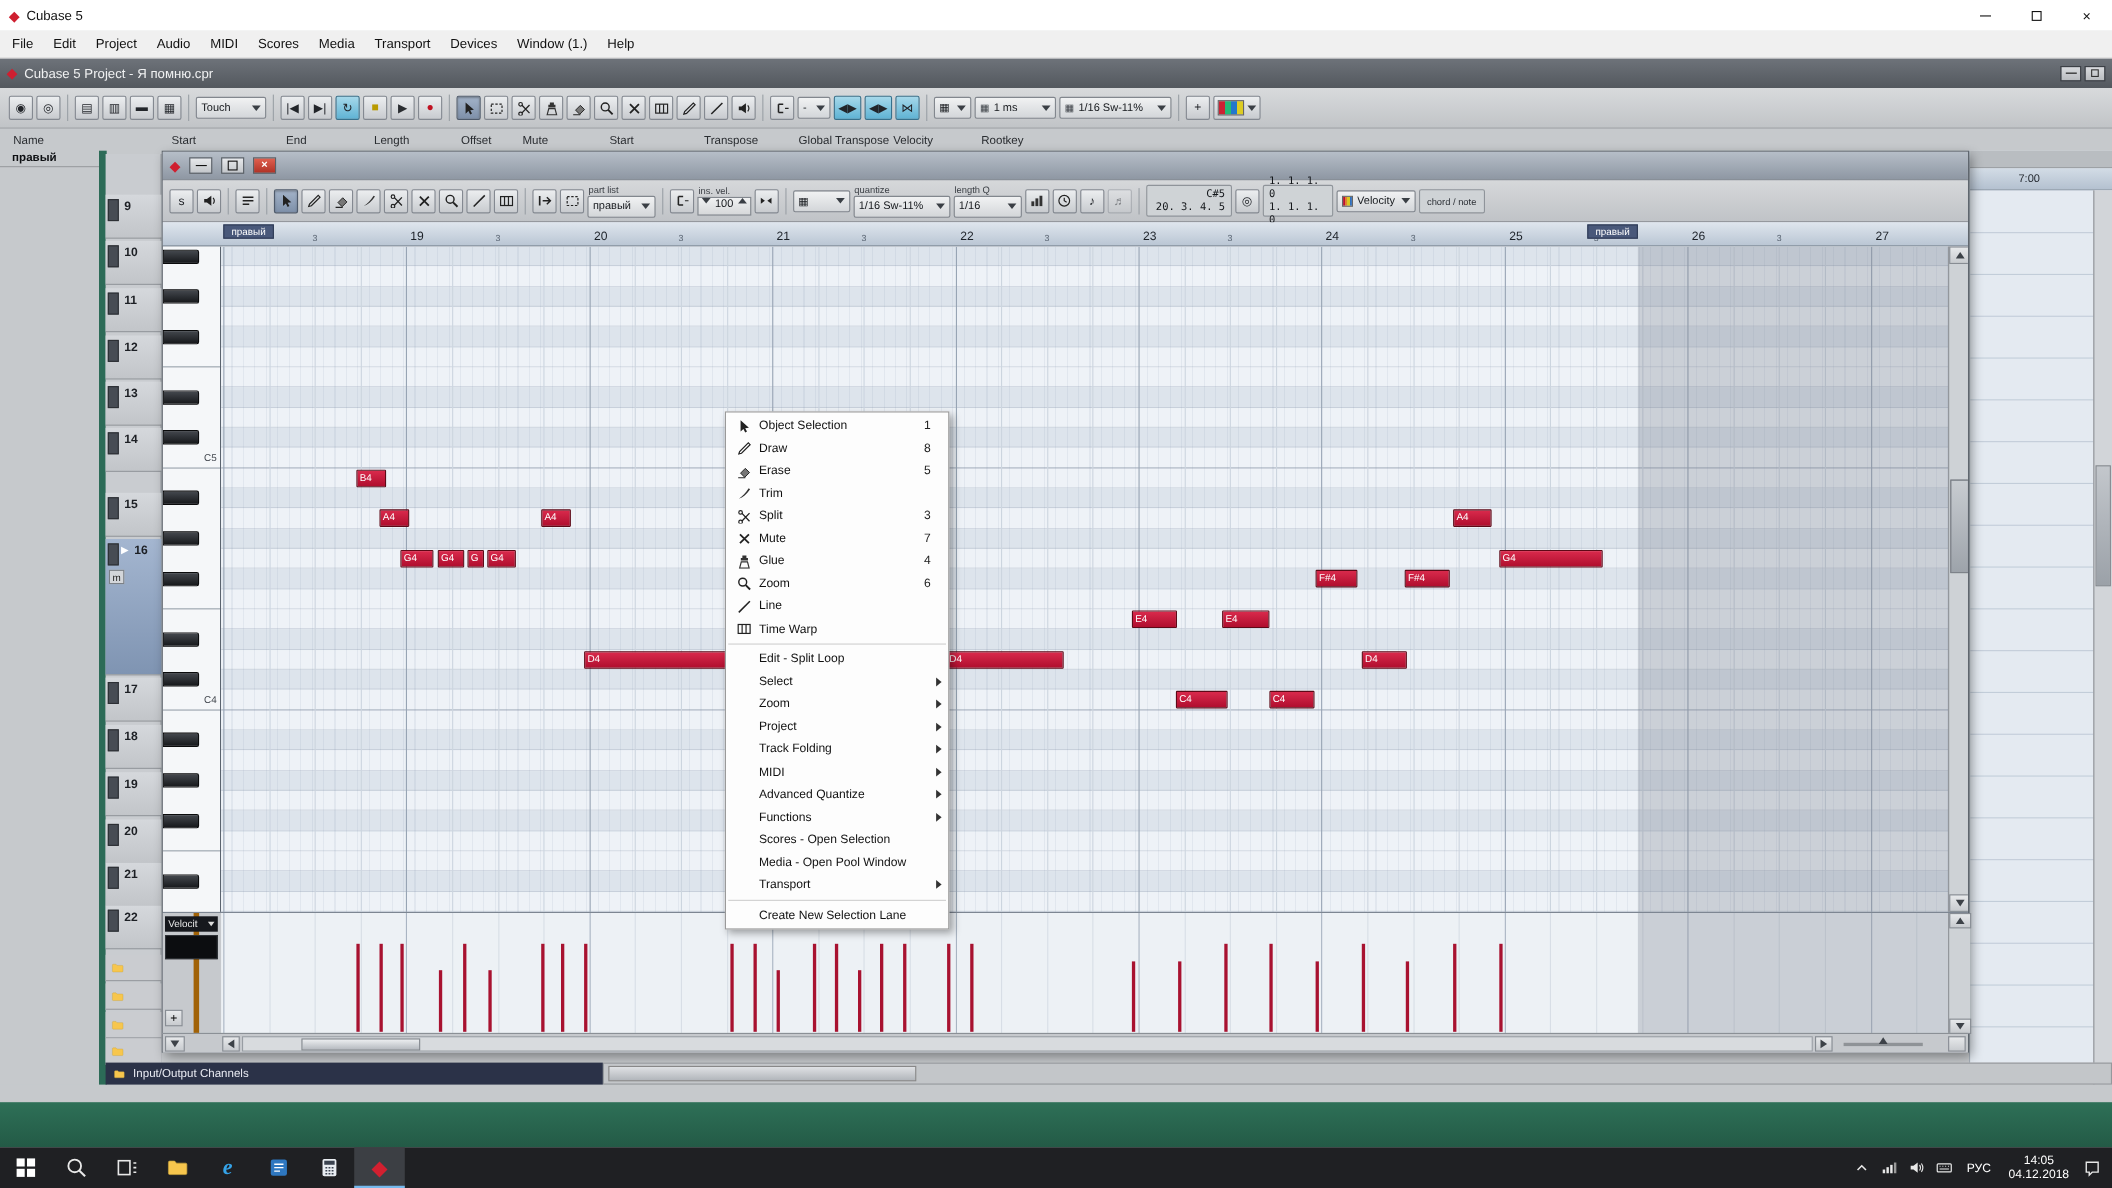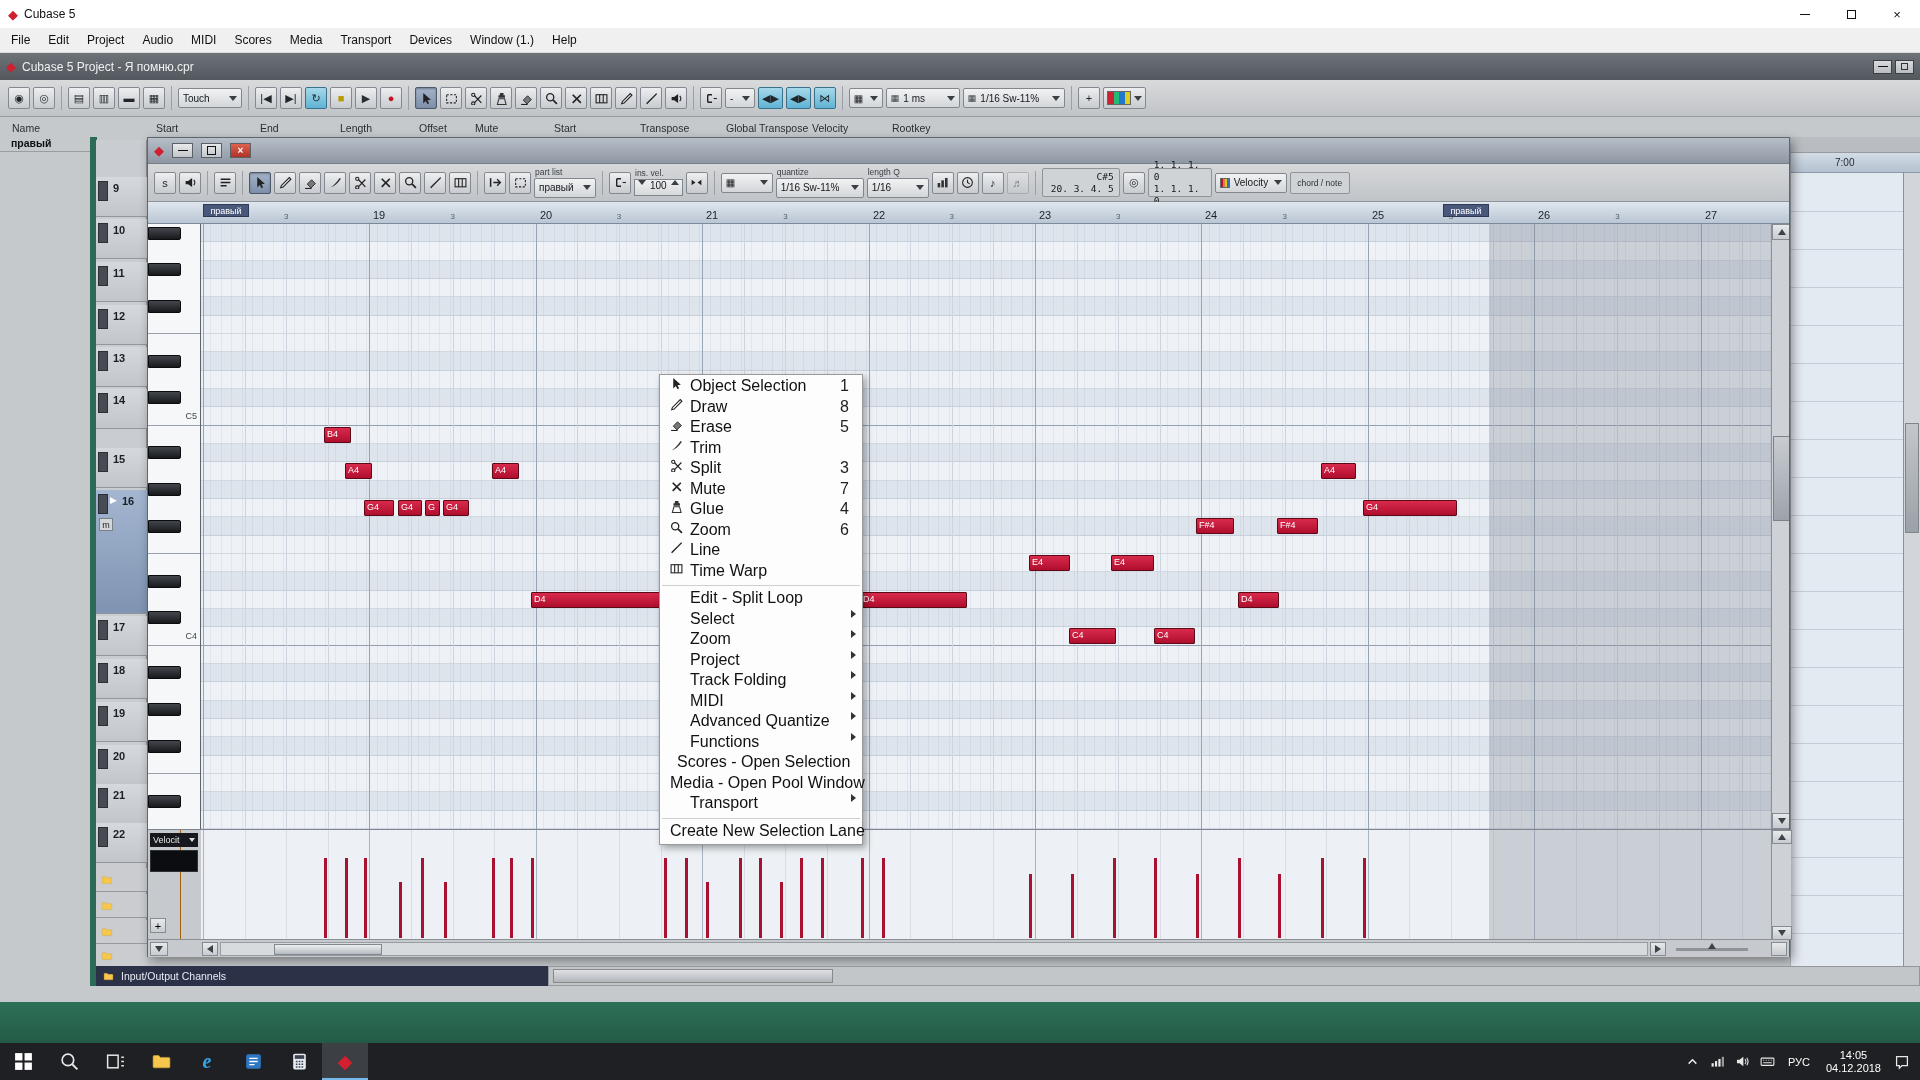--- a/index.html
+++ b/index.html
@@ -85,34 +85,34 @@
 .grayout{position:absolute;top:0;left:1288px;width:282px;height:100%;background:rgba(122,130,143,.30)}
 .note{position:absolute;height:16px;background:linear-gradient(#d92a4c,#b00e2e);border:1px solid #5e0917;color:#fff;font-size:9px;line-height:13px;padding-left:2px;overflow:hidden;border-radius:1px;white-space:nowrap}
 #ke-vscroll{position:absolute;left:1623px;top:0;width:20px;height:605px;background:#ced2d6;border-left:1px solid #8d9196}
 .sq{background:linear-gradient(#e7e9eb,#c8cbcf);border:1px solid #878c93;display:flex;align-items:center;justify-content:center}
 .triU{width:0;height:0;border-left:4px solid transparent;border-right:4px solid transparent;border-bottom:6px solid #3d4248}
 .triD{width:0;height:0;border-left:4px solid transparent;border-right:4px solid transparent;border-top:6px solid #3d4248}
 .triL{width:0;height:0;border-top:4px solid transparent;border-bottom:4px solid transparent;border-right:6px solid #3d4248}
 .triR{width:0;height:0;border-top:4px solid transparent;border-bottom:4px solid transparent;border-left:6px solid #3d4248}
 #ke-vthumb{position:absolute;left:1px;top:212px;width:17px;height:85px;background:linear-gradient(#c8ccd1,#9da3aa);border:1px solid #7d8289}
 #ke-ctrl{position:absolute;left:0;top:691px;width:100%;height:110px;border-top:1px solid #7d8692}
-#ke-ctrl-left{position:absolute;left:0;top:0;width:33px;height:110px;background:#c6c9cd;border-right:1px solid #a16207}
+#ke-ctrl-left{position:absolute;left:0;top:0;width:33px;height:110px;background:#c6c9cd;border-right:5px solid #a16207}
 #lane-dd{position:absolute;left:2px;top:3px;width:48px;height:14px;background:#16181d;color:#e8e8e8;font-size:9px;display:flex;align-items:center;padding:0 3px;gap:2px}
 #lane-dd .arrD{border-top-color:#ddd;border-left-width:3px;border-right-width:3px;border-top-width:4px;margin-left:auto}
 #lane-blk{position:absolute;left:2px;top:20px;width:48px;height:22px;background:#0c0d10;border:1px solid #2e3136}
 #lane-add{position:absolute;left:2px;top:88px;width:16px;height:15px;font-size:11px}
 #ke-lane{position:absolute;left:53px;top:0;width:1570px;height:110px;background:#edf1f5;overflow:hidden}
 .vbar{position:absolute;bottom:2px;width:3px;background:#a81230}
 #ke-ctrl-right{position:absolute;left:1623px;top:0;width:20px;height:110px;background:#ced2d6;border-left:1px solid #8d9196}
 #ke-hscroll{position:absolute;left:0;top:801px;width:100%;height:18px;background:#c6c9cd;border-top:1px solid #8b9096}
 #ke-htrack{position:absolute;left:72px;top:2px;width:1428px;height:14px;background:#d8dbde;border:1px solid #989da3}
 #ke-hthumb{position:absolute;left:53px;top:1px;width:108px;height:11px;background:linear-gradient(#eceef0,#b6bac0);border:1px solid #82878d}
 
 #context-menu{position:absolute;left:659px;top:374px;width:204px;z-index:50;background:#fdfdfd;border:1px solid #9a9a9a;box-shadow:3px 3px 7px rgba(0,0,0,.35);padding:2px 0}
-.cm-item{height:20.5px;display:flex;align-items:flex-start;font-size:16px;color:#111;padding:0 6px 0 6px}
+.cm-item{height:20.5px;display:flex;align-items:center;font-size:11px;color:#111;padding:0 6px 0 6px}
 .cm-ic{width:20px;display:flex;align-items:center;justify-content:center}
 .cm-lab{flex:1;padding-left:4px;white-space:nowrap}
 .cm-key{width:16px;text-align:left;color:#222}
 .cm-sub{width:0;height:0;border-top:4px solid transparent;border-bottom:4px solid transparent;border-left:5px solid #333;margin-left:2px}
 .cm-sep{height:1px;background:#cfcfcf;margin:3px 2px}
 
 #status{position:absolute;left:0;top:986px;width:1920px;height:16px;z-index:20;background:#b8bbbe;border-top:1px solid #97999c}
 #status .dark{position:absolute;left:0;top:0;width:462px;height:16px;background:#131417;color:#e4e6e8;font-size:10px;line-height:15px;padding-left:8px;white-space:nowrap}
 #status-left-btn{position:absolute;left:464px;top:1px;width:16px;height:13px}
 #status-zoom{position:absolute;right:8px;top:6px;width:70px;height:3px;background:#8f9397}

